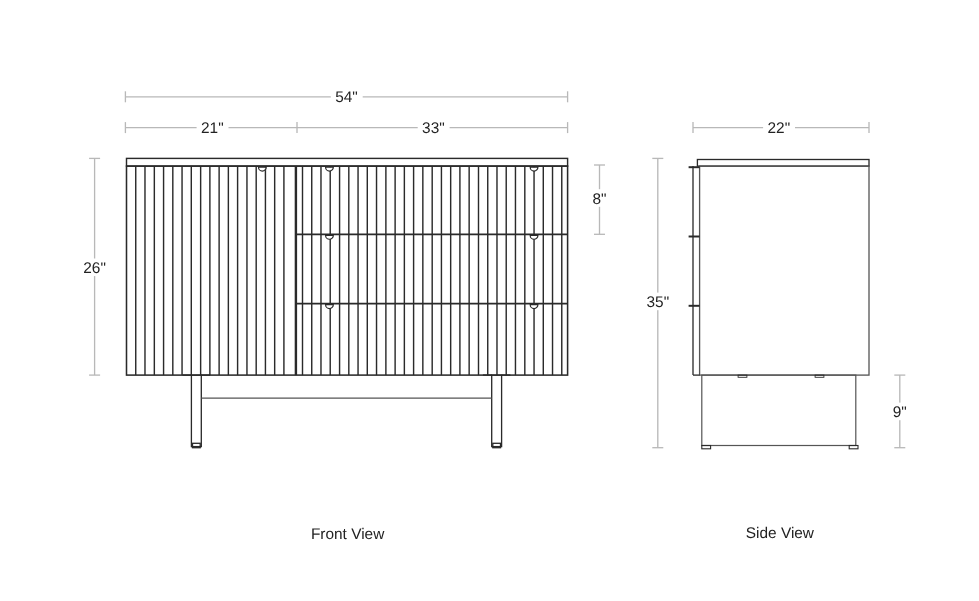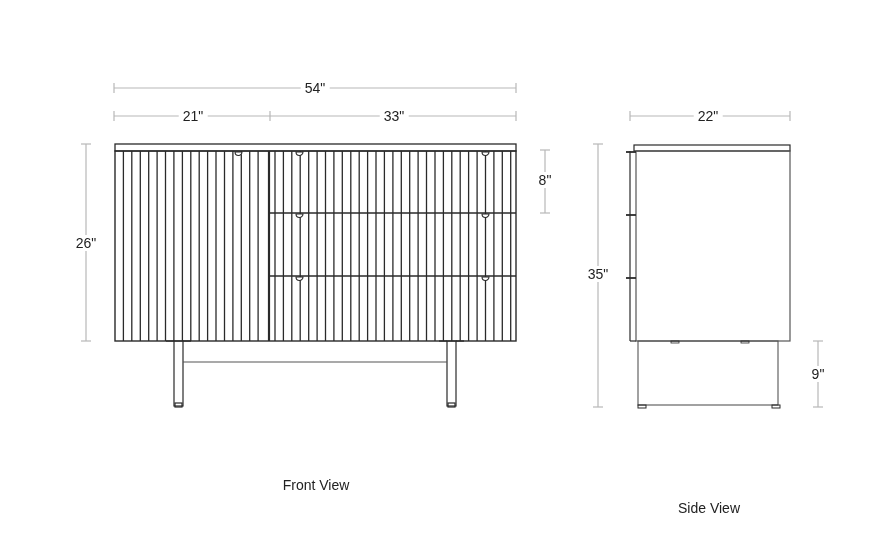--- a/index.html
+++ b/index.html
@@ -171,13 +171,13 @@
 <div class="dim-label" style="left:193px; top:116px;">21"</div>
 <div class="dim-label" style="left:394px; top:116px;">33"</div>
 <div class="dim-label" style="left:86px; top:243px;">26"</div>
 <div class="dim-label" style="left:545px; top:180px;">8"</div>
 
 <div class="dim-label" style="left:708px; top:116px;">22"</div>
 <div class="dim-label" style="left:598px; top:274px;">35"</div>
 <div class="dim-label" style="left:818px; top:374px;">9"</div>
 
 <div class="view-label" style="left:316px; top:485px;">Front View</div>
-<div class="view-label" style="left:709px; top:508px;">Side View</div>
+<div class="view-label" style="left:709px; top:484px;">Side View</div>
 
 </body></html>

